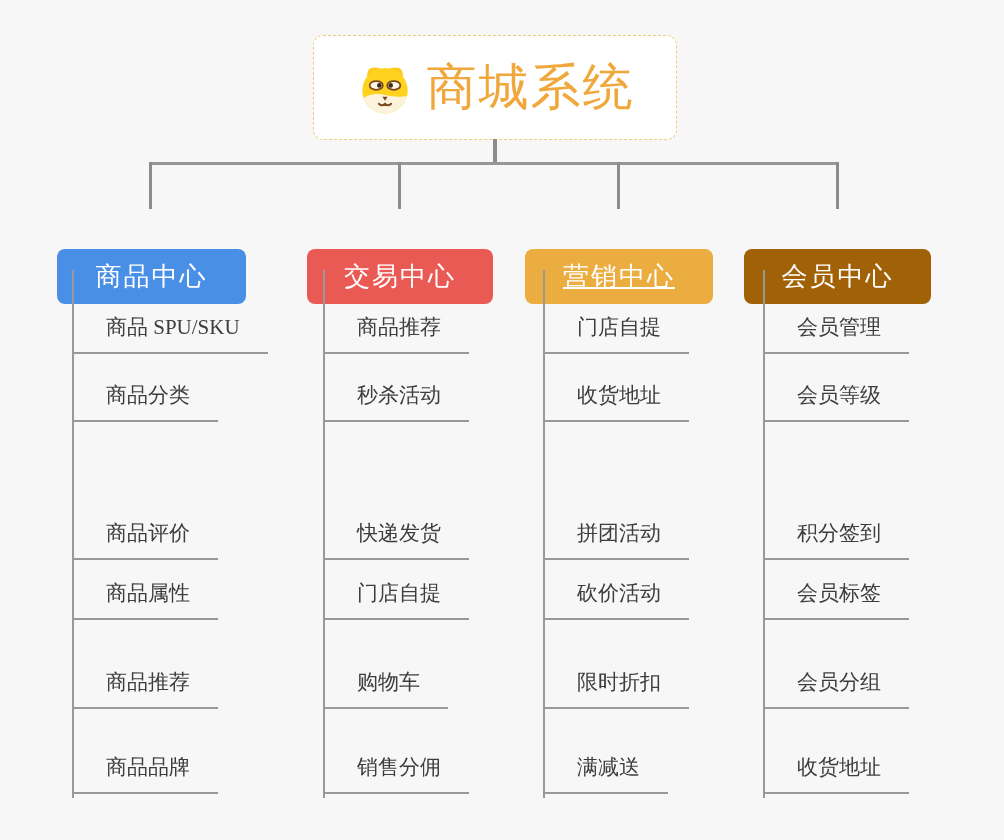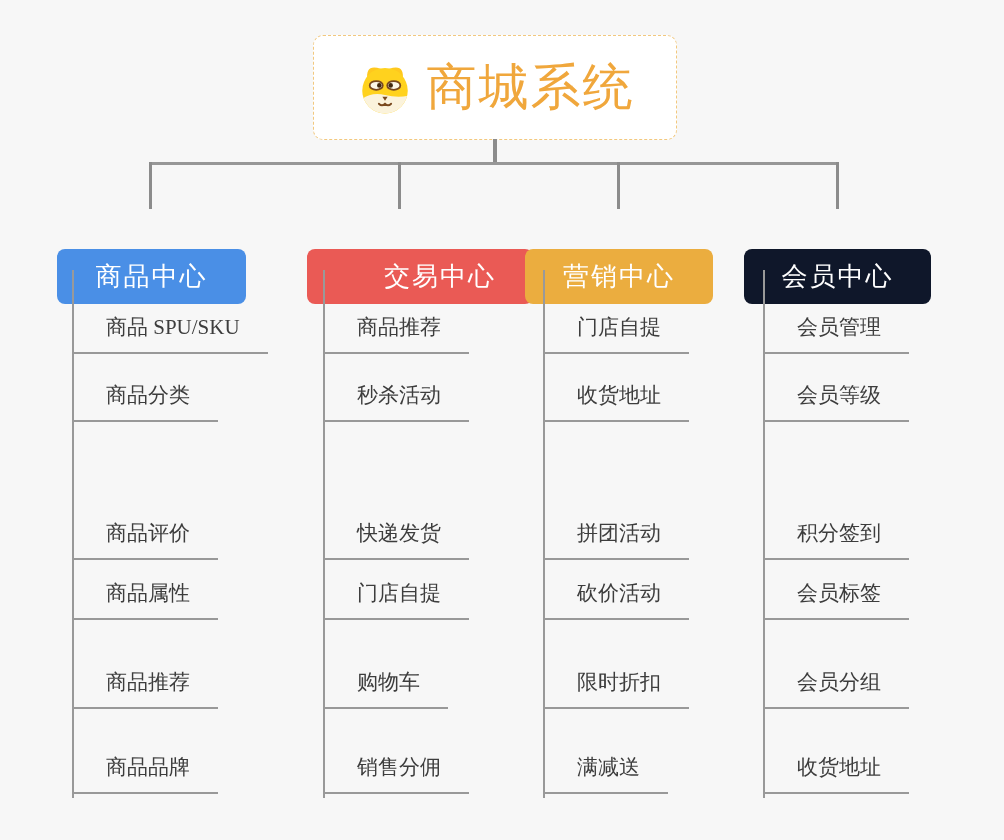--- a/index.html
+++ b/index.html
@@ -106,43 +106,43 @@
     <div class="branch-vline"></div>
     <div class="leaf r0">商品 SPU/SKU</div>
     <div class="leaf r1">商品分类</div>
     <div class="leaf r2">商品评价</div>
     <div class="leaf r3">商品属性</div>
     <div class="leaf r4">商品推荐</div>
     <div class="leaf r5">商品品牌</div>
   </div>
 
   <div class="b1">
-    <div class="branch-box" style="background: rgb(234, 90, 85); padding-left: 40px;">交易中心</div>
+    <div class="branch-box" style="background: rgb(234, 90, 85);">交易中心</div>
     <div class="branch-vline"></div>
     <div class="leaf r0">商品推荐</div>
     <div class="leaf r1">秒杀活动</div>
     <div class="leaf r2">快递发货</div>
     <div class="leaf r3">门店自提</div>
     <div class="leaf r4">购物车</div>
     <div class="leaf r5">销售分佣</div>
   </div>
 
   <div class="b2">
-    <div class="branch-box" style="background: rgb(235, 173, 63);">营销中心</div>
+    <div class="branch-box" style="background: rgb(235, 173, 63); text-decoration: underline;">营销中心</div>
     <div class="branch-vline"></div>
     <div class="leaf r0">门店自提</div>
     <div class="leaf r1">收货地址</div>
     <div class="leaf r2">拼团活动</div>
     <div class="leaf r3">砍价活动</div>
     <div class="leaf r4">限时折扣</div>
     <div class="leaf r5">满减送</div>
   </div>
 
   <div class="b3">
-    <div class="branch-box" style="background: #0f172a;">会员中心</div>
+    <div class="branch-box" style="background: #a16207;">会员中心</div>
     <div class="branch-vline"></div>
     <div class="leaf r0">会员管理</div>
     <div class="leaf r1">会员等级</div>
     <div class="leaf r2">积分签到</div>
     <div class="leaf r3">会员标签</div>
     <div class="leaf r4">会员分组</div>
     <div class="leaf r5">收货地址</div>
   </div>
 
 </div>

